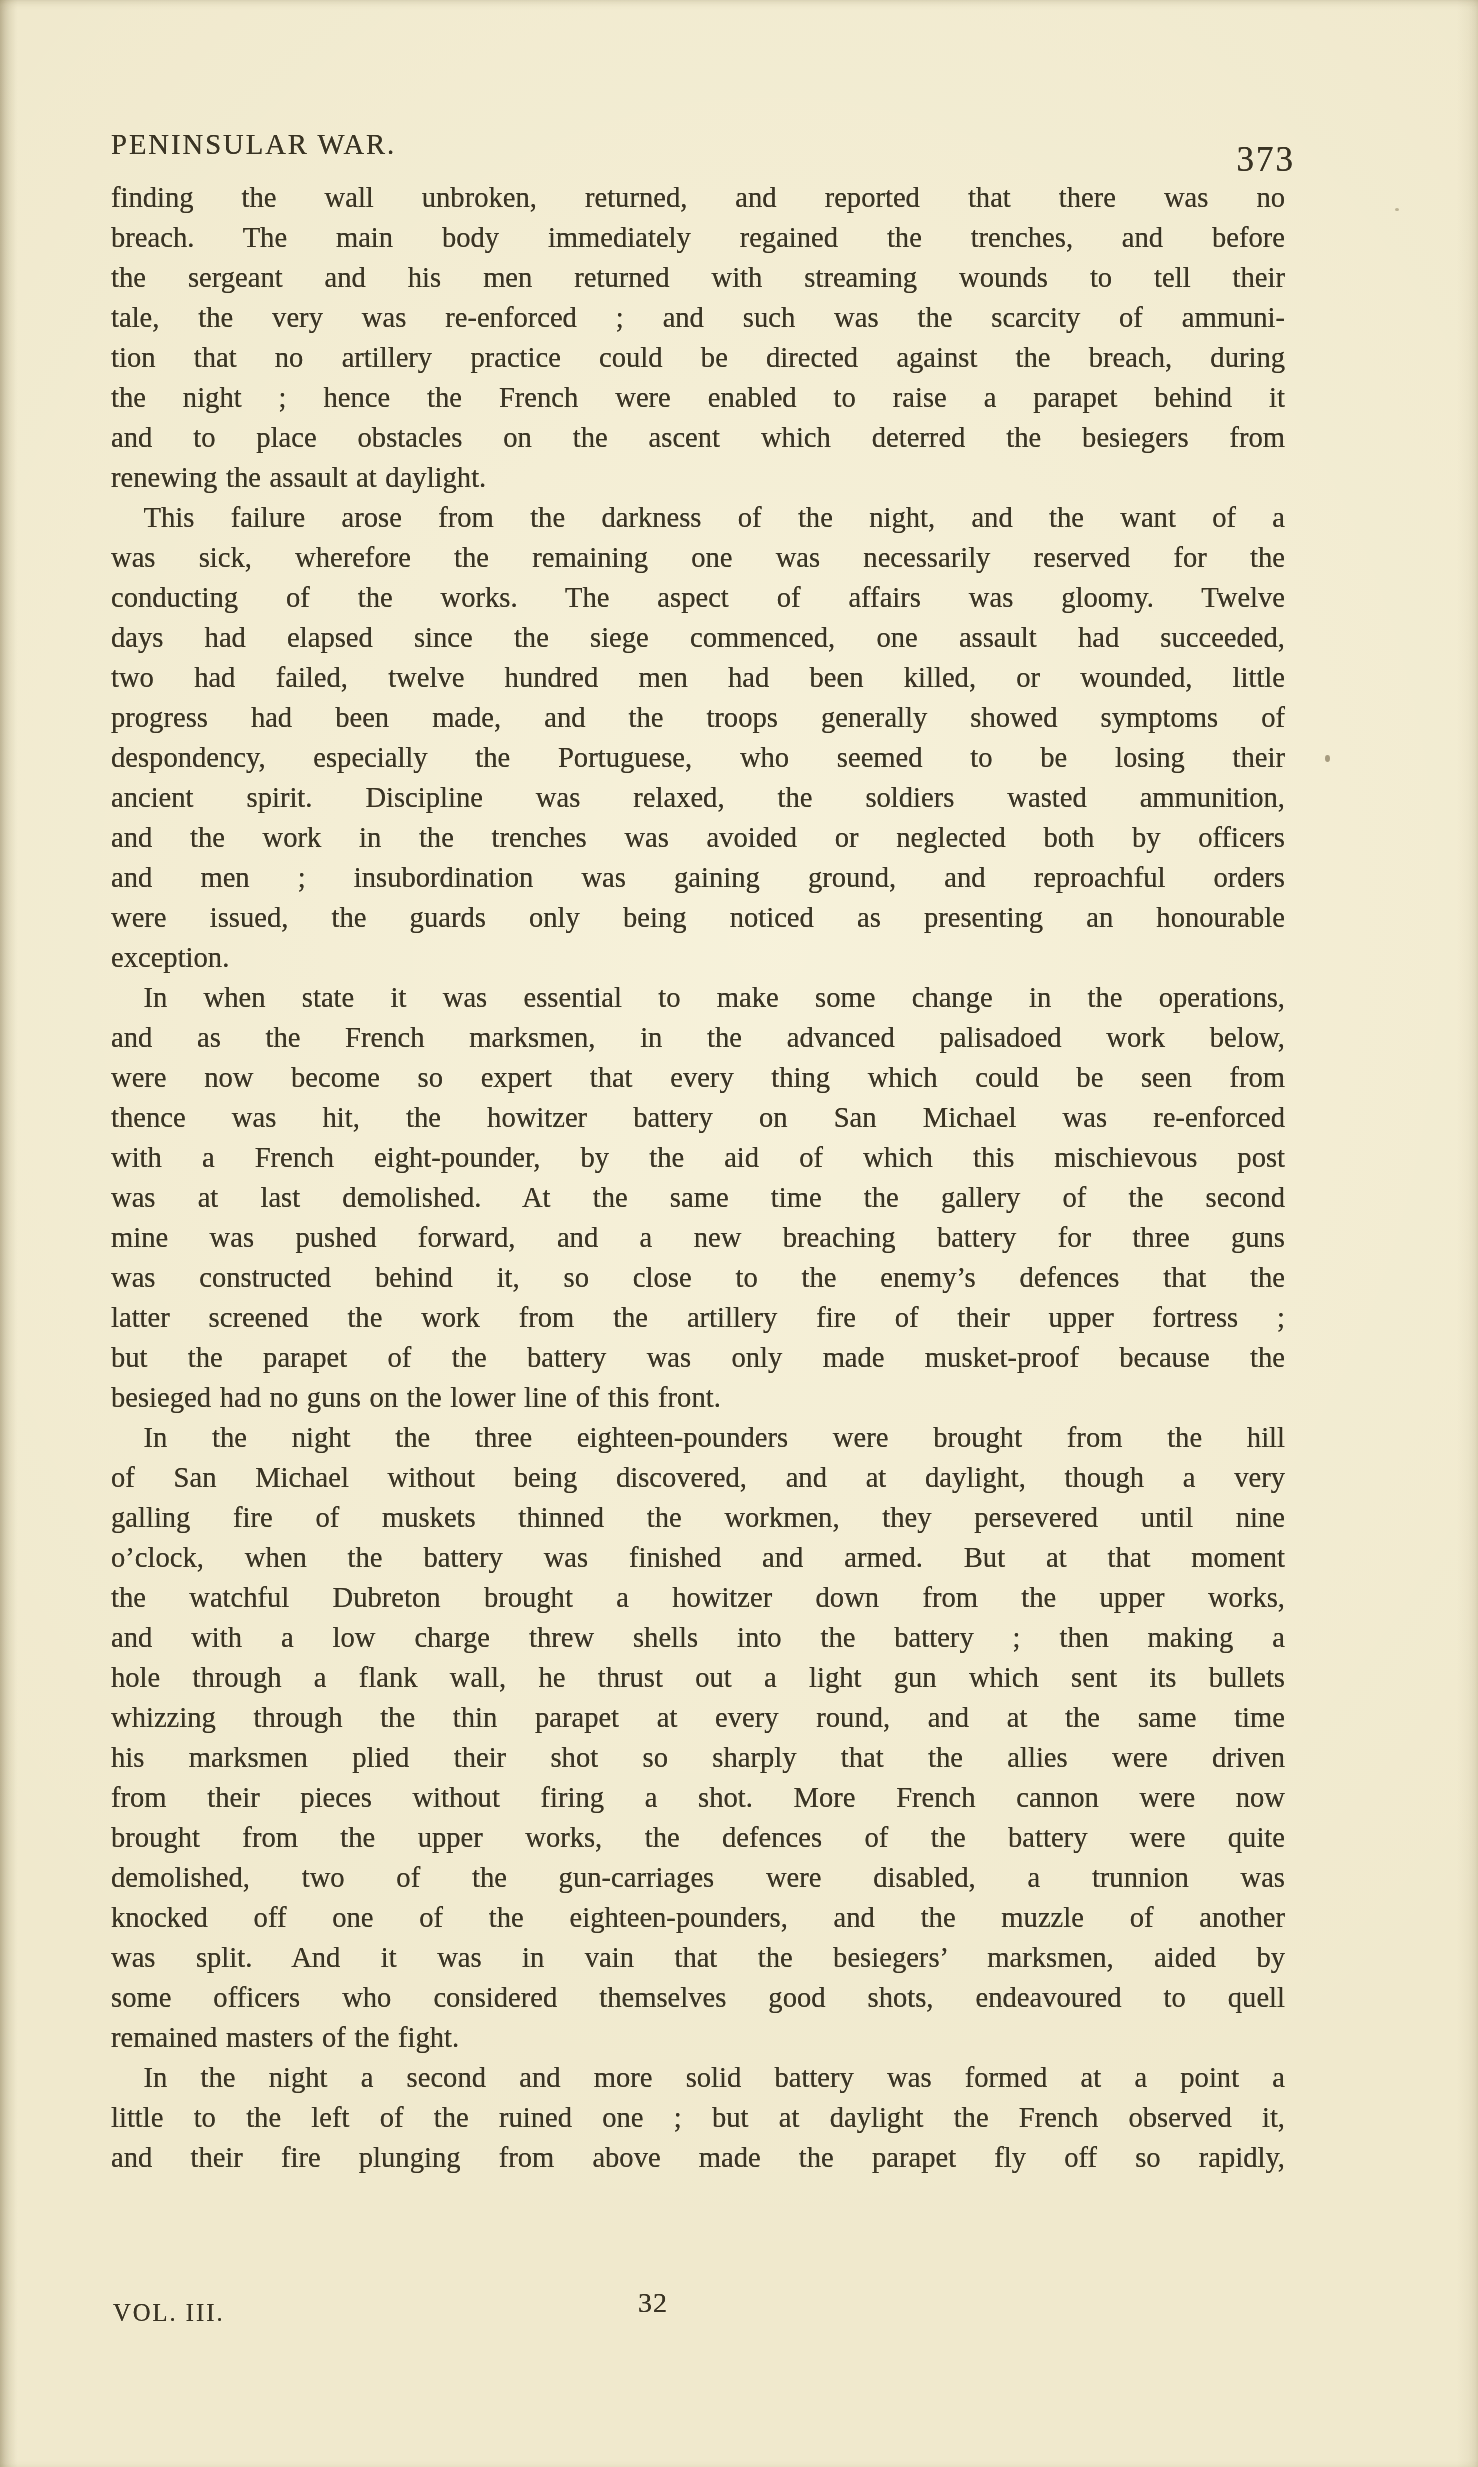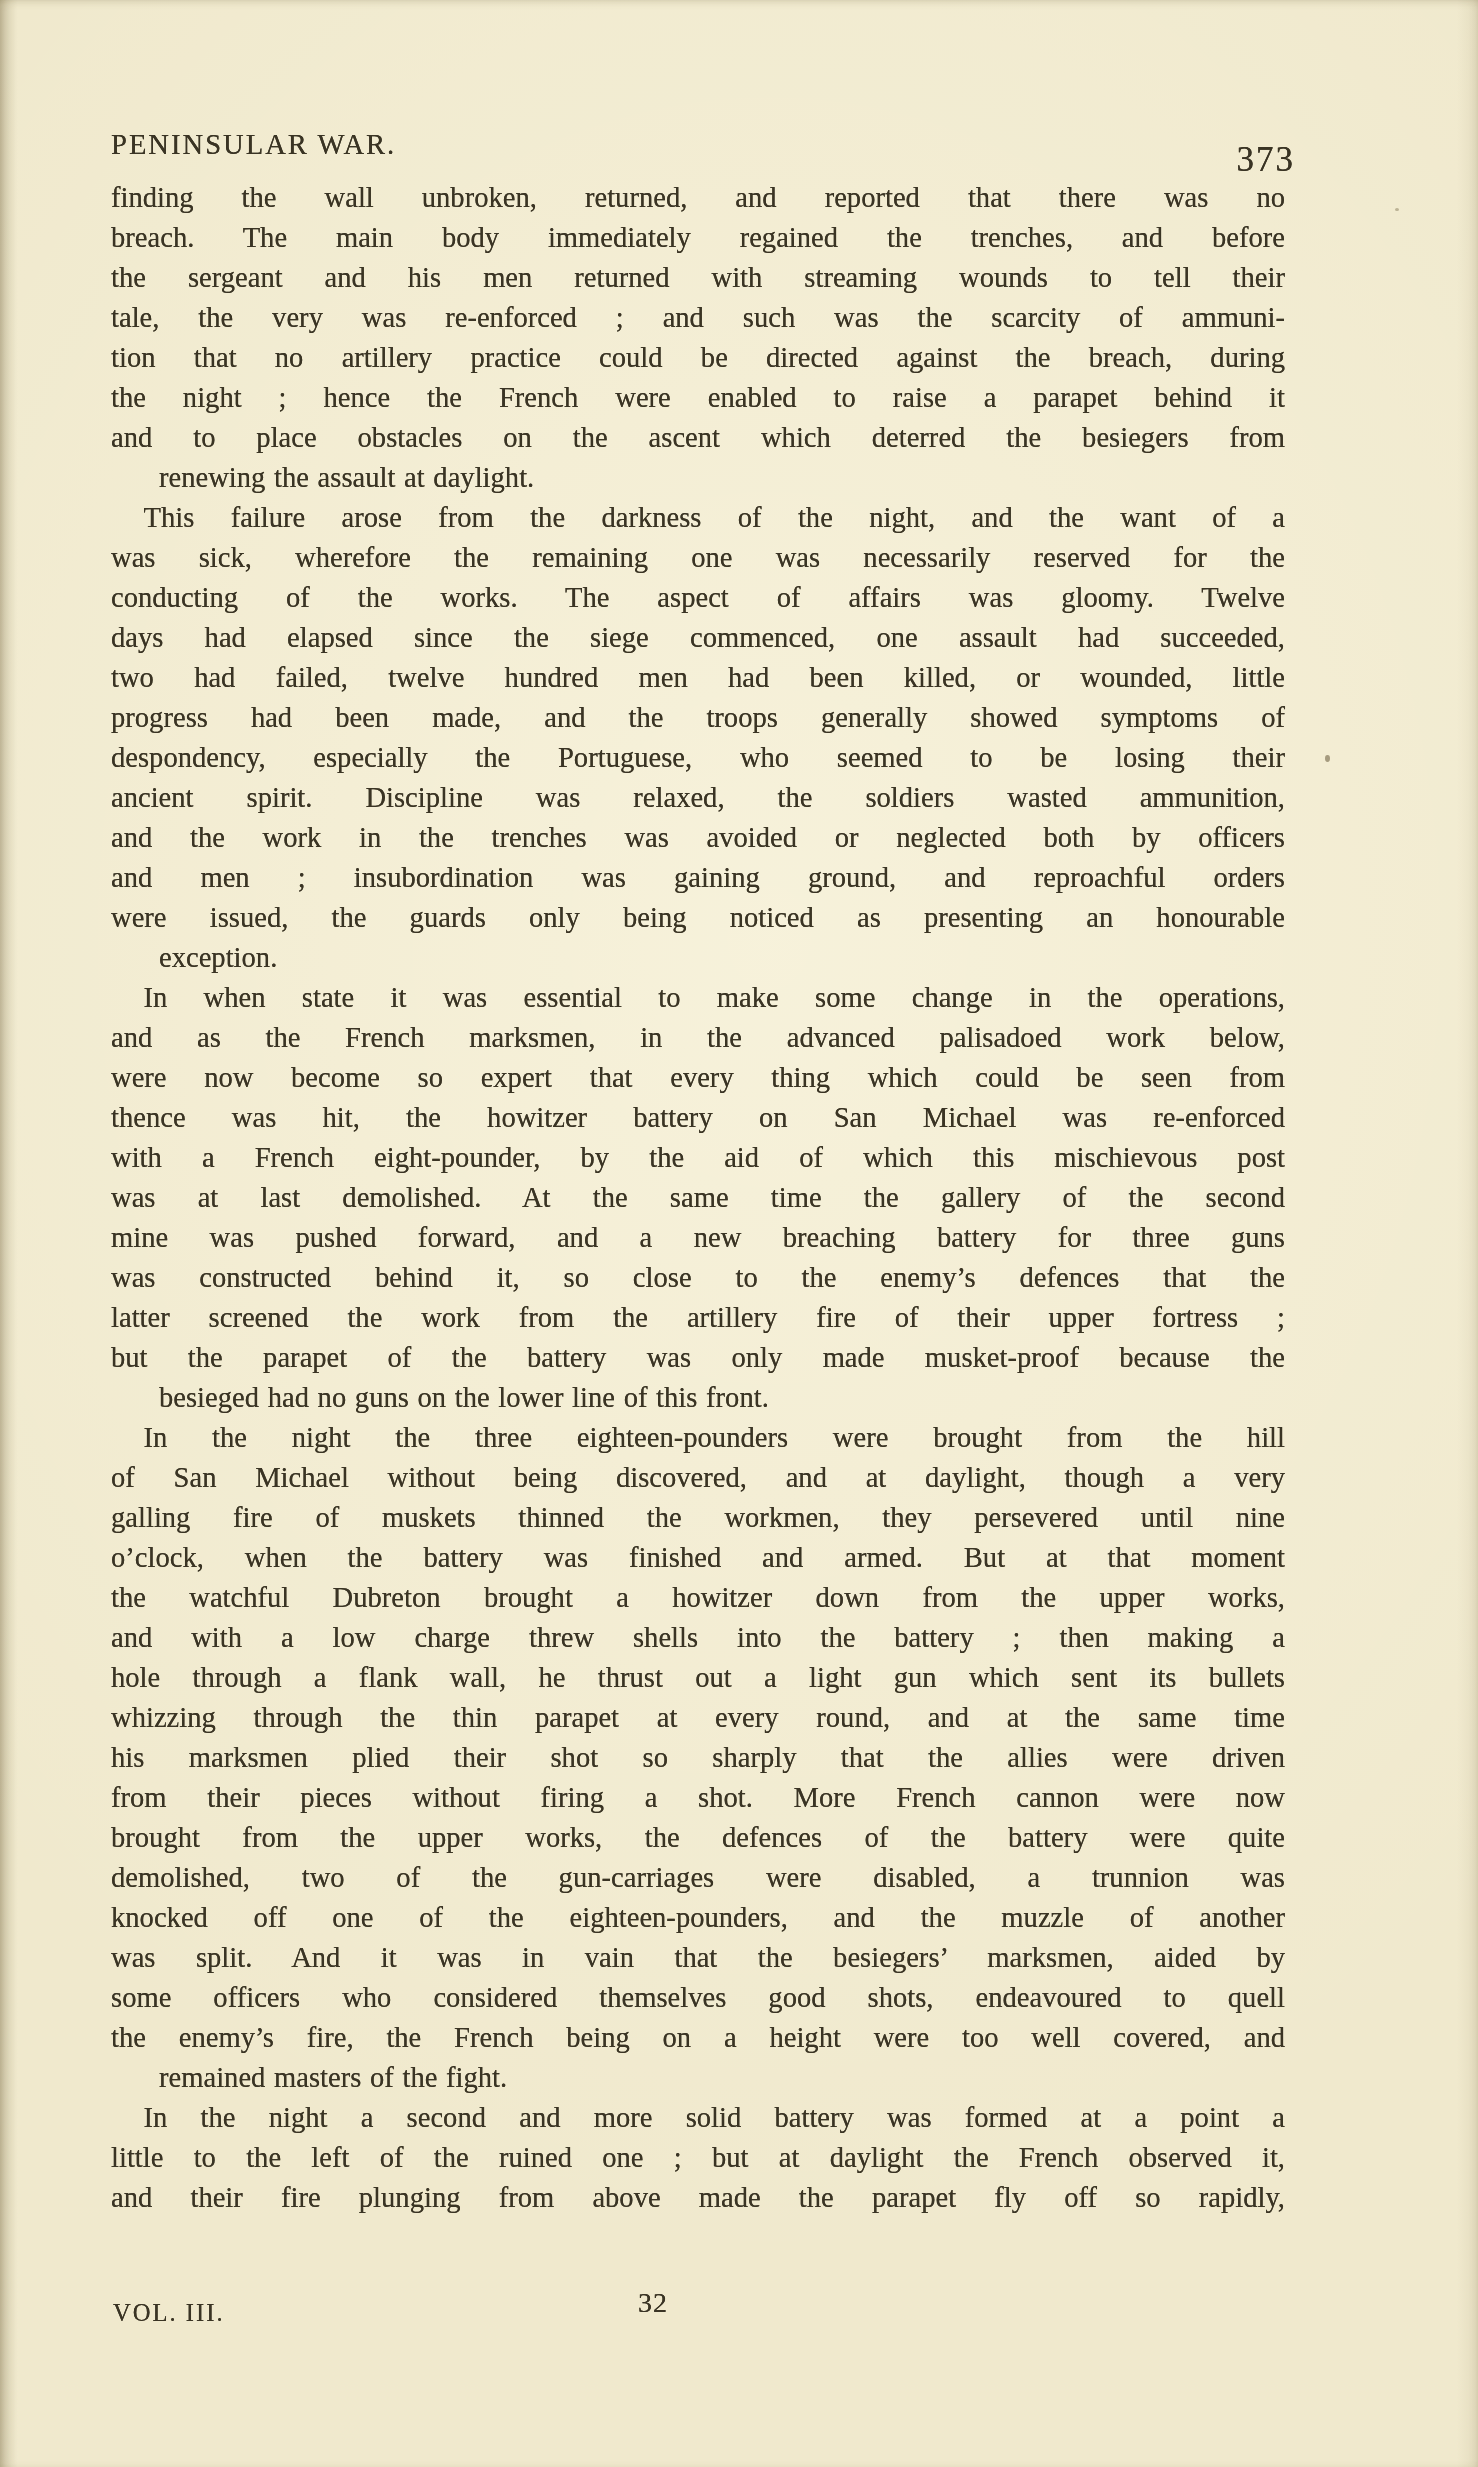--- a/index.html
+++ b/index.html
@@ -48,21 +48,21 @@
     line-height:40px;
     word-spacing:1.5px;
     text-shadow:0 0 0.5px rgba(58,52,36,0.85);
   }
   .line{
     text-align:justify;
     text-align-last:justify;
     text-justify:inter-word;
     white-space:normal;
   }
-  .line.flush{ text-align-last:left;margin-left:48px; }
+  .line.flush{ text-align-last:left; }
   .paragraph.indented .line:first-child{ text-indent:32.5px; }
   .footer{
     position:absolute;
     top:2287px; left:111px; width:1176px; height:53px;
   }
   .volume{
     position:absolute;
     left:2px; top:11.8px;
     font-weight:normal;
     font-size:24.6px;
@@ -140,21 +140,20 @@
         <div class="line">and with a low charge threw shells into the battery ; then making a</div>
         <div class="line">hole through a flank wall, he thrust out a light gun which sent its bullets</div>
         <div class="line">whizzing through the thin parapet at every round, and at the same time</div>
         <div class="line">his marksmen plied their shot so sharply that the allies were driven</div>
         <div class="line">from their pieces without firing a shot.  More French cannon were now</div>
         <div class="line">brought from the upper works, the defences of the battery were quite</div>
         <div class="line">demolished, two of the gun-carriages were disabled, a trunnion was</div>
         <div class="line">knocked off one of the eighteen-pounders, and the muzzle of another</div>
         <div class="line">was split.  And it was in vain that the besiegers’ marksmen, aided by</div>
         <div class="line">some officers who considered themselves good shots, endeavoured to quell</div>
-        <div class="line">the enemy’s fire, the French being on a height were too well covered, and</div>
         <div class="line flush">remained masters of the fight.</div>
       </div>
       <div class="paragraph indented">
         <div class="line">In the night a second and more solid battery was formed at a point a</div>
         <div class="line">little to the left of the ruined one ; but at daylight the French observed it,</div>
         <div class="line">and their fire plunging from above made the parapet fly off so rapidly,</div>
       </div>
     </div>
 
   <div class="footer">

